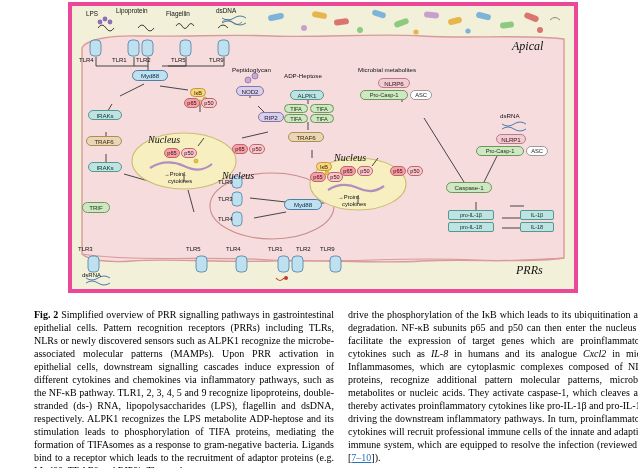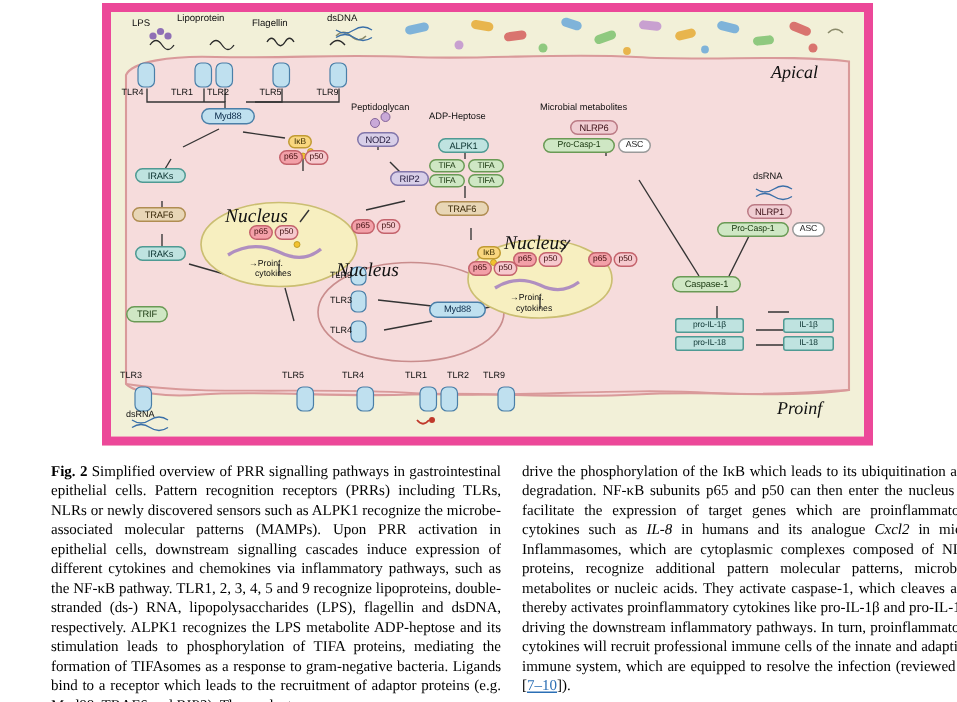--- a/index.html
+++ b/index.html
@@ -18,21 +18,21 @@
     position: absolute;
     left: 0; top: 0;
     width: 638px; height: 468px;
   }
   
   #figure {
     position: absolute;
     left: 68px; top: 2px;
     width: 502px; height: 283px;
     background: #f2f0d8;
-    border: 6px solid #ec4899;
+    border: 4px solid #ec4899;
     overflow: hidden;
   }
   #fig-svg { position:absolute; left:0; top:0; }
   .lbl {
     position: absolute;
     font-family: "Liberation Sans", sans-serif;
     white-space: nowrap;
     line-height: 1;
   }
   .apical, .basal {
@@ -61,21 +61,21 @@
   .pill.teal  { background:#bfe3e0; border-color:#4f9a93; color:#0b3330;}
   .pill.tan   { background:#e8d6b6; border-color:#b08d52; color:#3b2a09;}
   .pill.violet{ background:#d8cfe8; border-color:#8276aa; color:#231a3d;}
   .pill.rose  { background:#f0cdd2; border-color:#bb7b85; color:#3d1017;}
   .pill.white { background:#ffffff; border-color:#9a9a9a; color:#222;}
   .pill.sq    { border-radius: 2px; }
   .nucleus-lbl {
     position: absolute;
     font-family: "Liberation Serif", serif;
     font-style: italic;
-    font-size: 13px;
+    font-size: 10px;
     color: #111;
   }
   .smalltxt {
     position:absolute;
     font-family:"Liberation Sans", sans-serif;
     font-size:6px;
     color:#111;
     white-space:nowrap;
   }
   .subunit {
@@ -296,21 +296,21 @@
         <circle cx="124" cy="155" r="2"></circle>
       </g>
       <g fill="#f2c230" stroke="#b08f18" stroke-width="0.5">
         <circle cx="250" cy="170" r="2"></circle>
         <circle cx="255" cy="167" r="2"></circle>
         <circle cx="260" cy="170" r="2"></circle>
       </g>
     </svg>
 
     <div class="lbl apical" style="left:440px; top:34px;">Apical</div>
-    <div class="lbl basal" style="left:444px; top:258px;">Proinf</div>
+    <div class="lbl basal" style="left:444px; top:258px;">PRRs</div>
 
     <div class="smalltxt" style="left:14px; top:4px; font-size:6.4px;">LPS</div>
     <div class="smalltxt" style="left:44px; top:1px; font-size:6.4px;">Lipoprotein</div>
     <div class="smalltxt" style="left:94px; top:4px; font-size:6.4px;">Flagellin</div>
     <div class="smalltxt" style="left:144px; top:1px; font-size:6.4px;">dsDNA</div>
 
     <div class="smalltxt" style="left:7px; top:51px;">TLR4</div>
     <div class="smalltxt" style="left:40px; top:51px;">TLR1</div>
     <div class="smalltxt" style="left:64px; top:51px;">TLR2</div>
     <div class="smalltxt" style="left:99px; top:51px;">TLR5</div>

